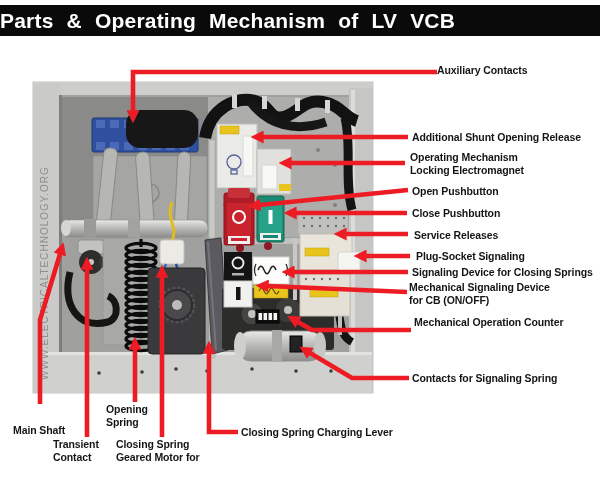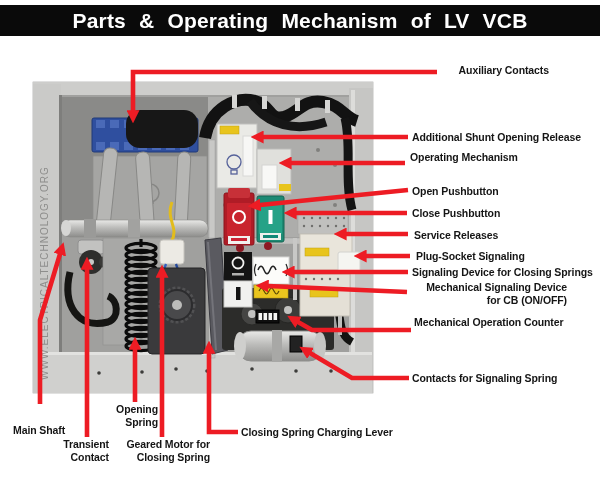--- a/index.html
+++ b/index.html
@@ -1,24 +1,24 @@
 <!DOCTYPE html>
 <html><head>
 <meta charset="utf-8">
 <style>
   html,body{margin:0;padding:0}
   body{width:600px;height:480px;position:relative;background:#ffffff;overflow:hidden;
        font-family:"Liberation Sans",sans-serif}
   .titlebar{position:absolute;left:0;top:5px;width:600px;height:31px;background:#0a0a0a;
-            color:#fff;display:flex;align-items:center;justify-content:center;
+            color:#fff;display:flex;align-items:center;justify-content:flex-start;
             font-weight:700;font-size:21px;word-spacing:7px;letter-spacing:.2px}
   #scene{position:absolute;left:0;top:0}
   .callout{position:absolute;font-weight:700;font-size:10.5px;line-height:13px;
            color:#151515;white-space:nowrap;letter-spacing:-.1px;z-index:5}
-  .center{text-align:right}
+  .center{text-align:left}
 </style>
 </head>
 <body>
 
 <div class="titlebar">
   <span>Parts &amp; Operating Mechanism of LV VCB</span>
 </div>
 
 <svg id="scene" width="600" height="480" viewBox="0 0 600 480">
   <defs>
@@ -303,20 +303,21 @@
 </svg>
 
 <div class="callout center" style="left:437px;top:64px;width:112px">
   <div>Auxiliary Contacts</div>
 </div>
 <div class="callout" style="left:412px;top:131px">
   <div>Additional Shunt Opening Release</div>
 </div>
 <div class="callout" style="left:410px;top:151px">
   <div>Operating Mechanism</div>
+  <div>Locking Electromagnet</div>
 </div>
 <div class="callout" style="left:412px;top:185px">
   <div>Open Pushbutton</div>
 </div>
 <div class="callout" style="left:412px;top:207px">
   <div>Close Pushbutton</div>
 </div>
 <div class="callout" style="left:414px;top:229px">
   <div>Service Releases</div>
 </div>
@@ -341,18 +342,18 @@
 </div>
 <div class="callout center" style="left:53px;top:438px;width:56px">
   <div>Transient</div>
   <div>Contact</div>
 </div>
 <div class="callout center" style="left:106px;top:403px;width:52px">
   <div>Opening</div>
   <div>Spring</div>
 </div>
 <div class="callout center" style="left:116px;top:438px;width:94px">
+  <div>Closing Spring</div>
   <div>Geared Motor for</div>
-  <div>Closing Spring</div>
 </div>
 <div class="callout" style="left:241px;top:426px">
   <div>Closing Spring Charging Lever</div>
 </div>
 
 </body></html>

